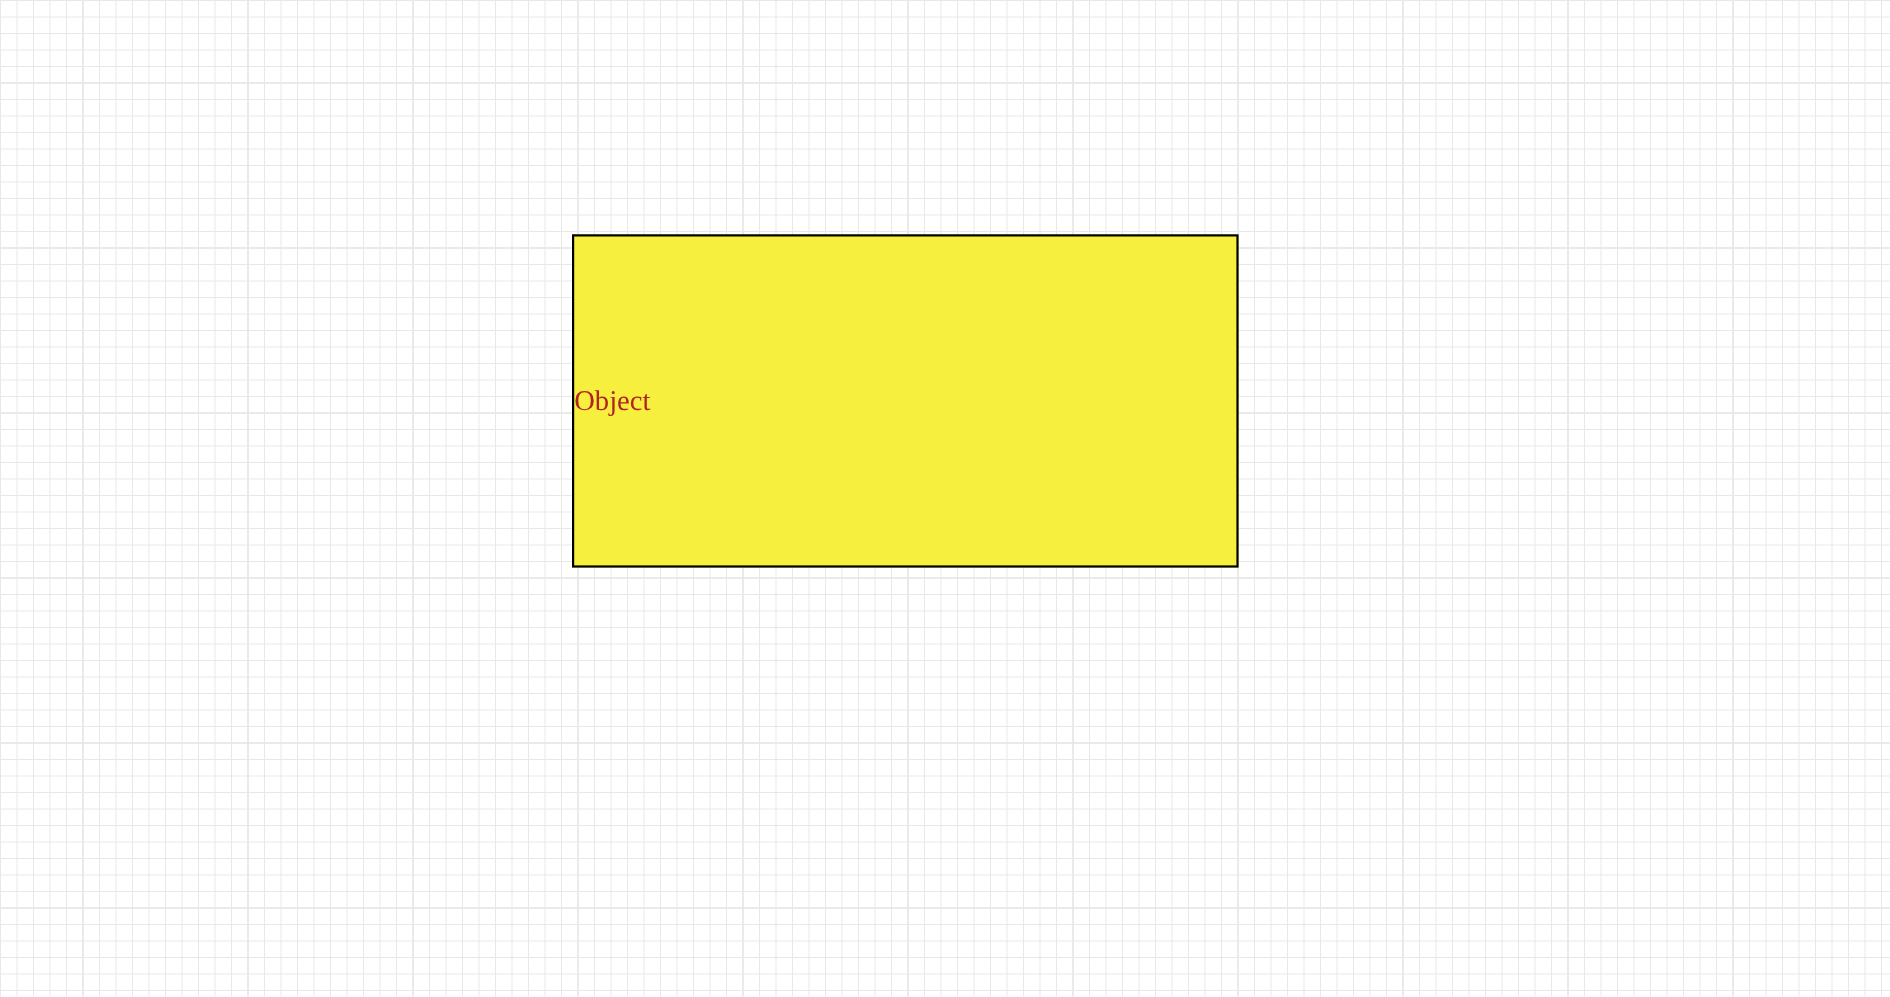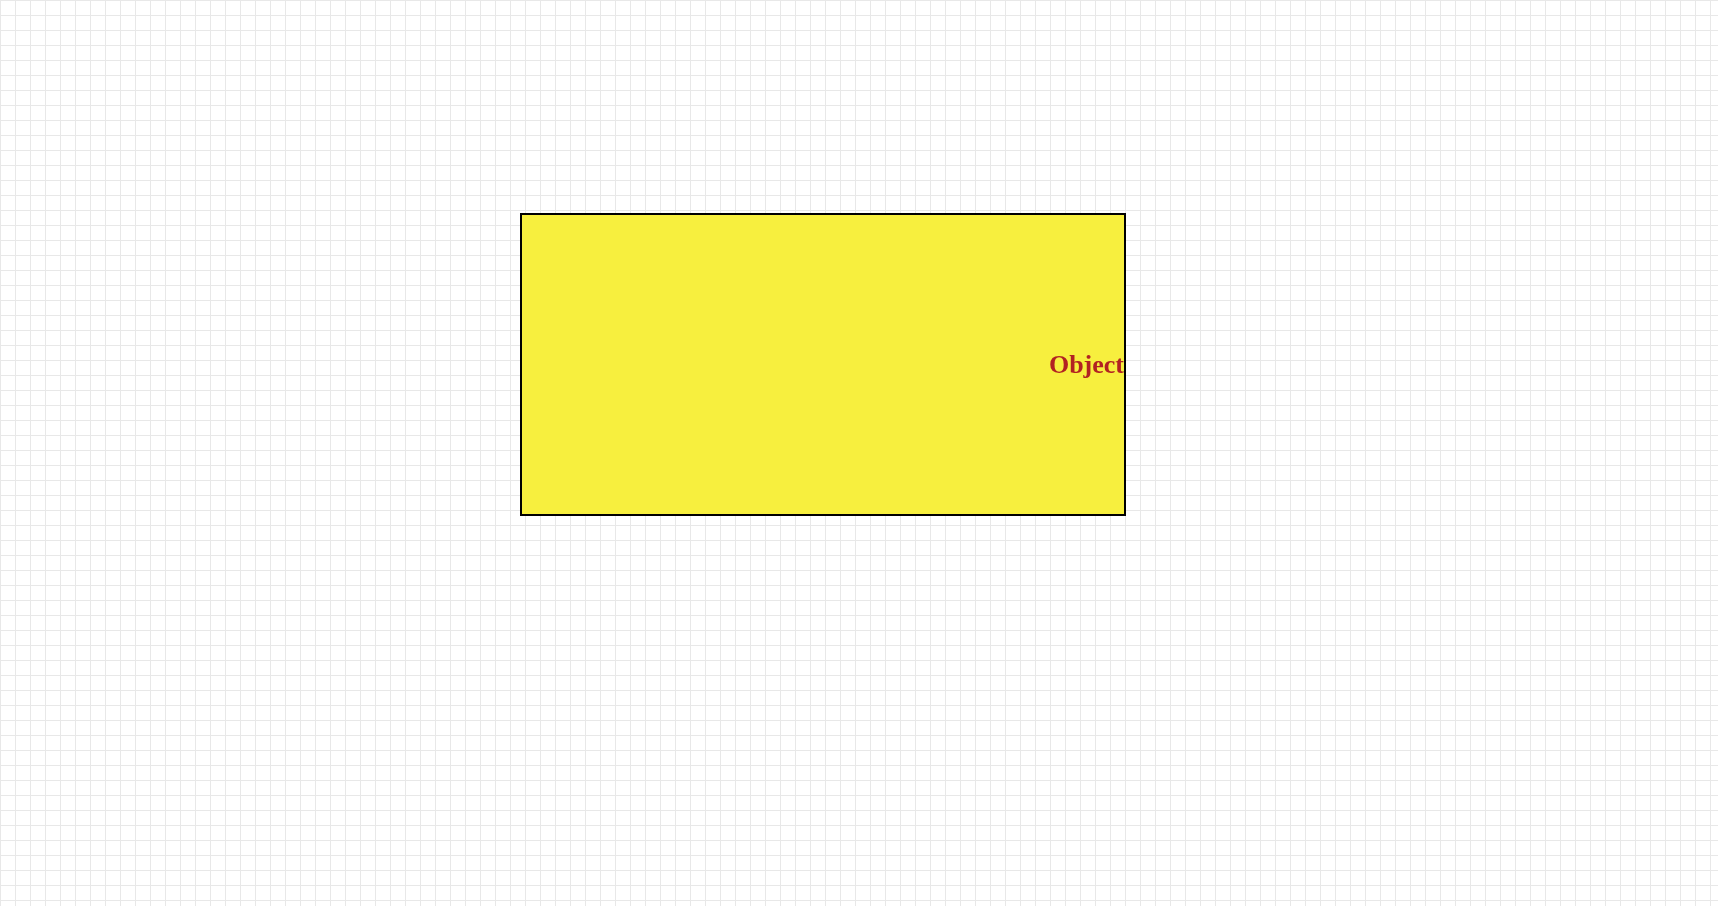--- a/index.html
+++ b/index.html
@@ -35,22 +35,21 @@
         75px 75px;
       background-position: 0 0, 0 0, 0 0, 0 0;
     }
     
     .shape-rect {
       position: absolute;
       background-color: #f7ef3e;
       border: 2px solid #000000;
       display: flex;
       align-items: center;
-      justify-content: flex-end;
-      font-weight: bold;
+      justify-content: flex-start;
     }
     
     .shape-label {
       color: #b22222;
       font-size: 26px;
       font-family: "Times New Roman", Times, serif;
     }
   </style>
 </head>
 <body>

